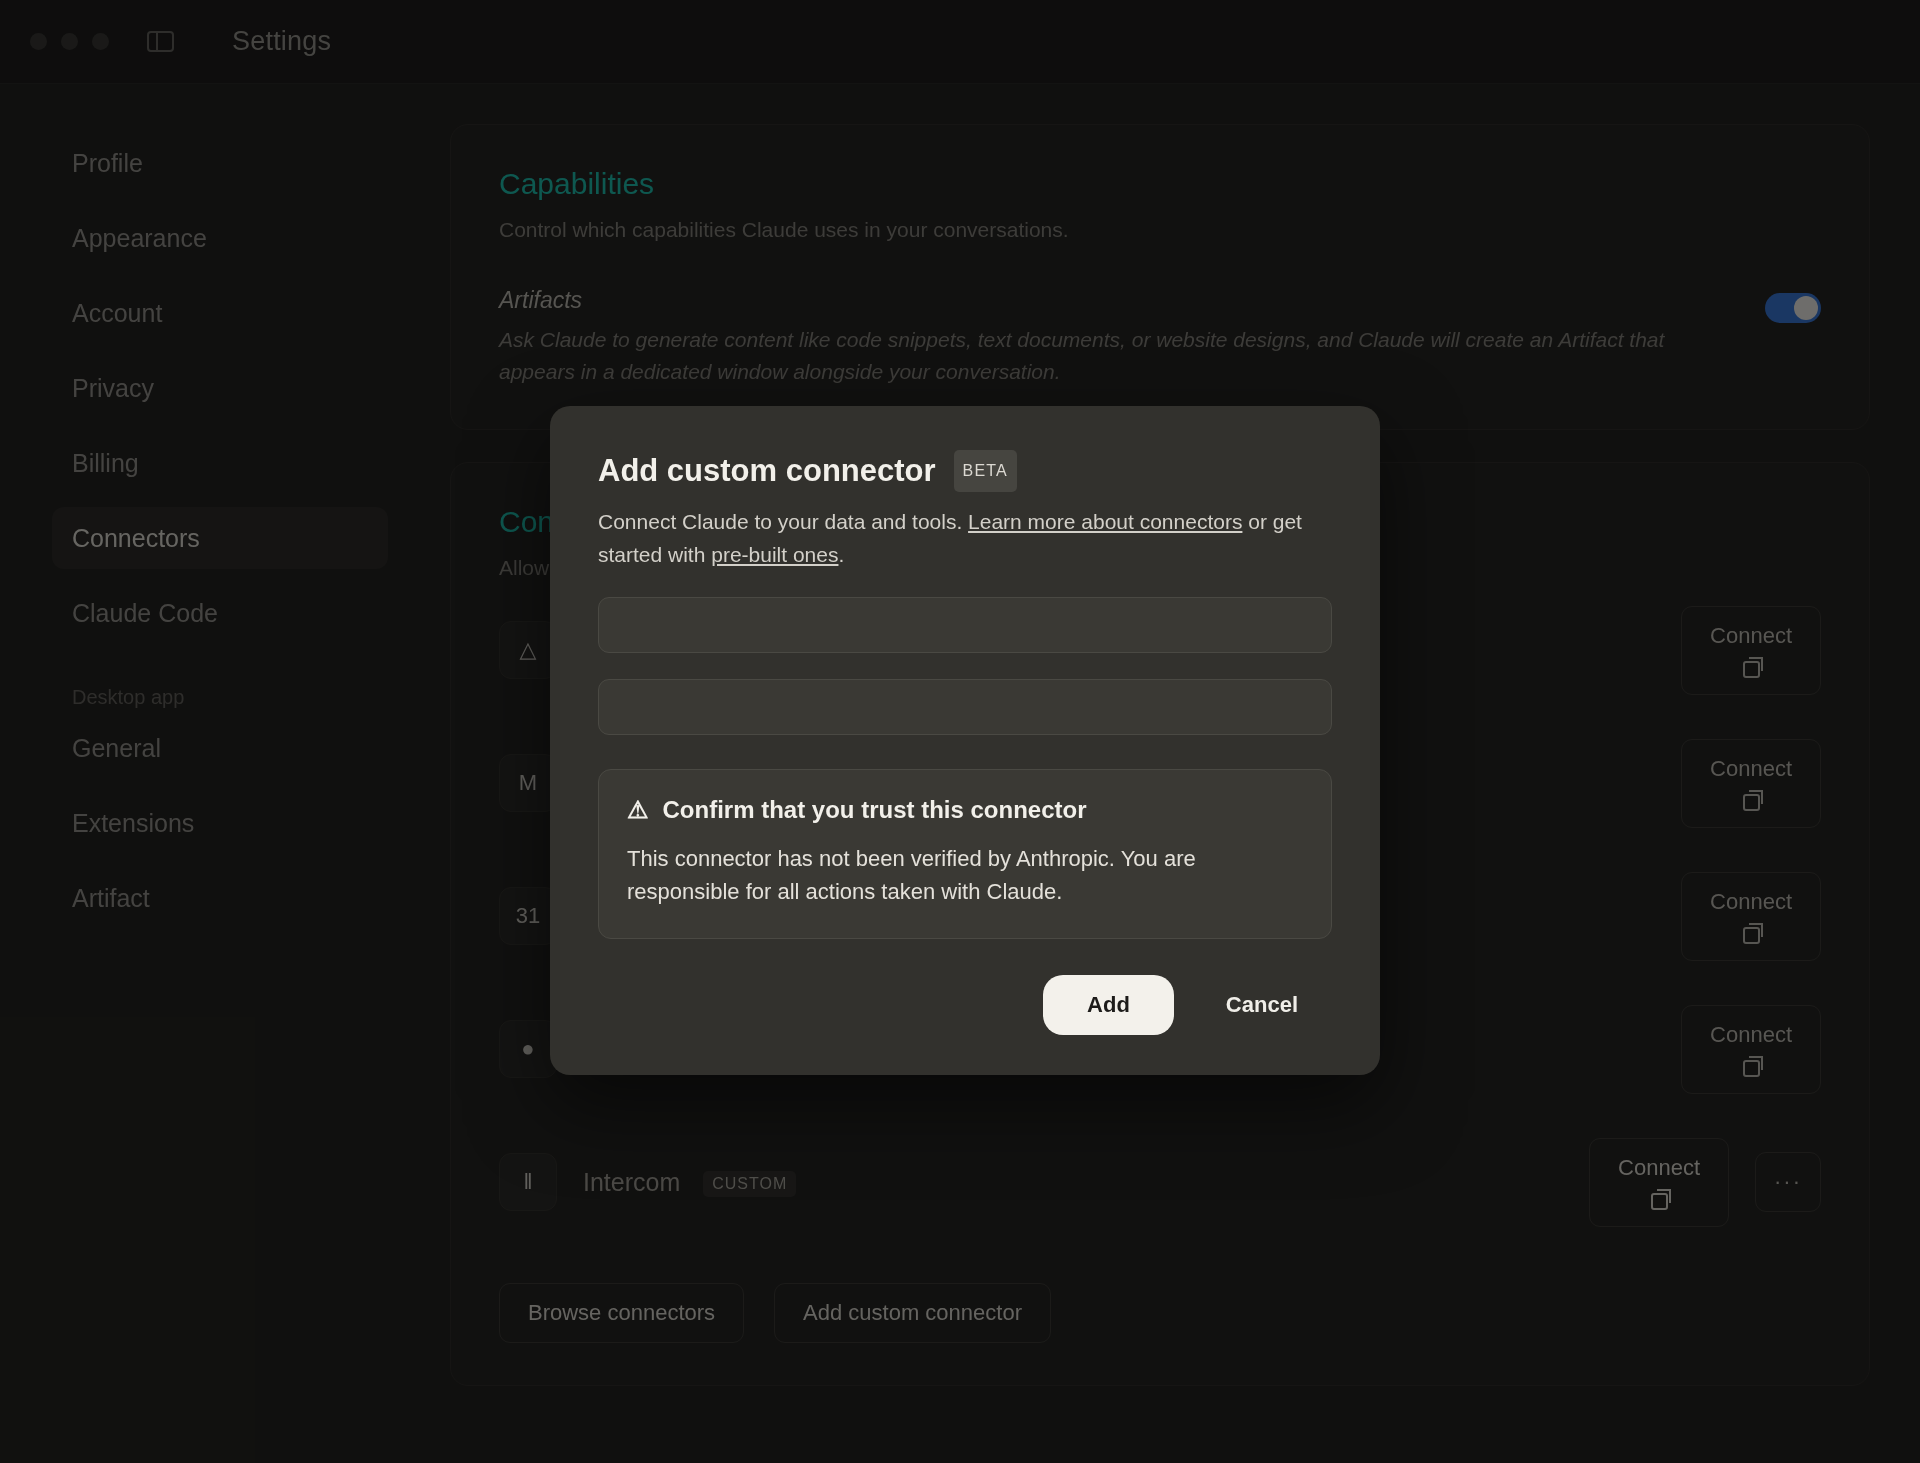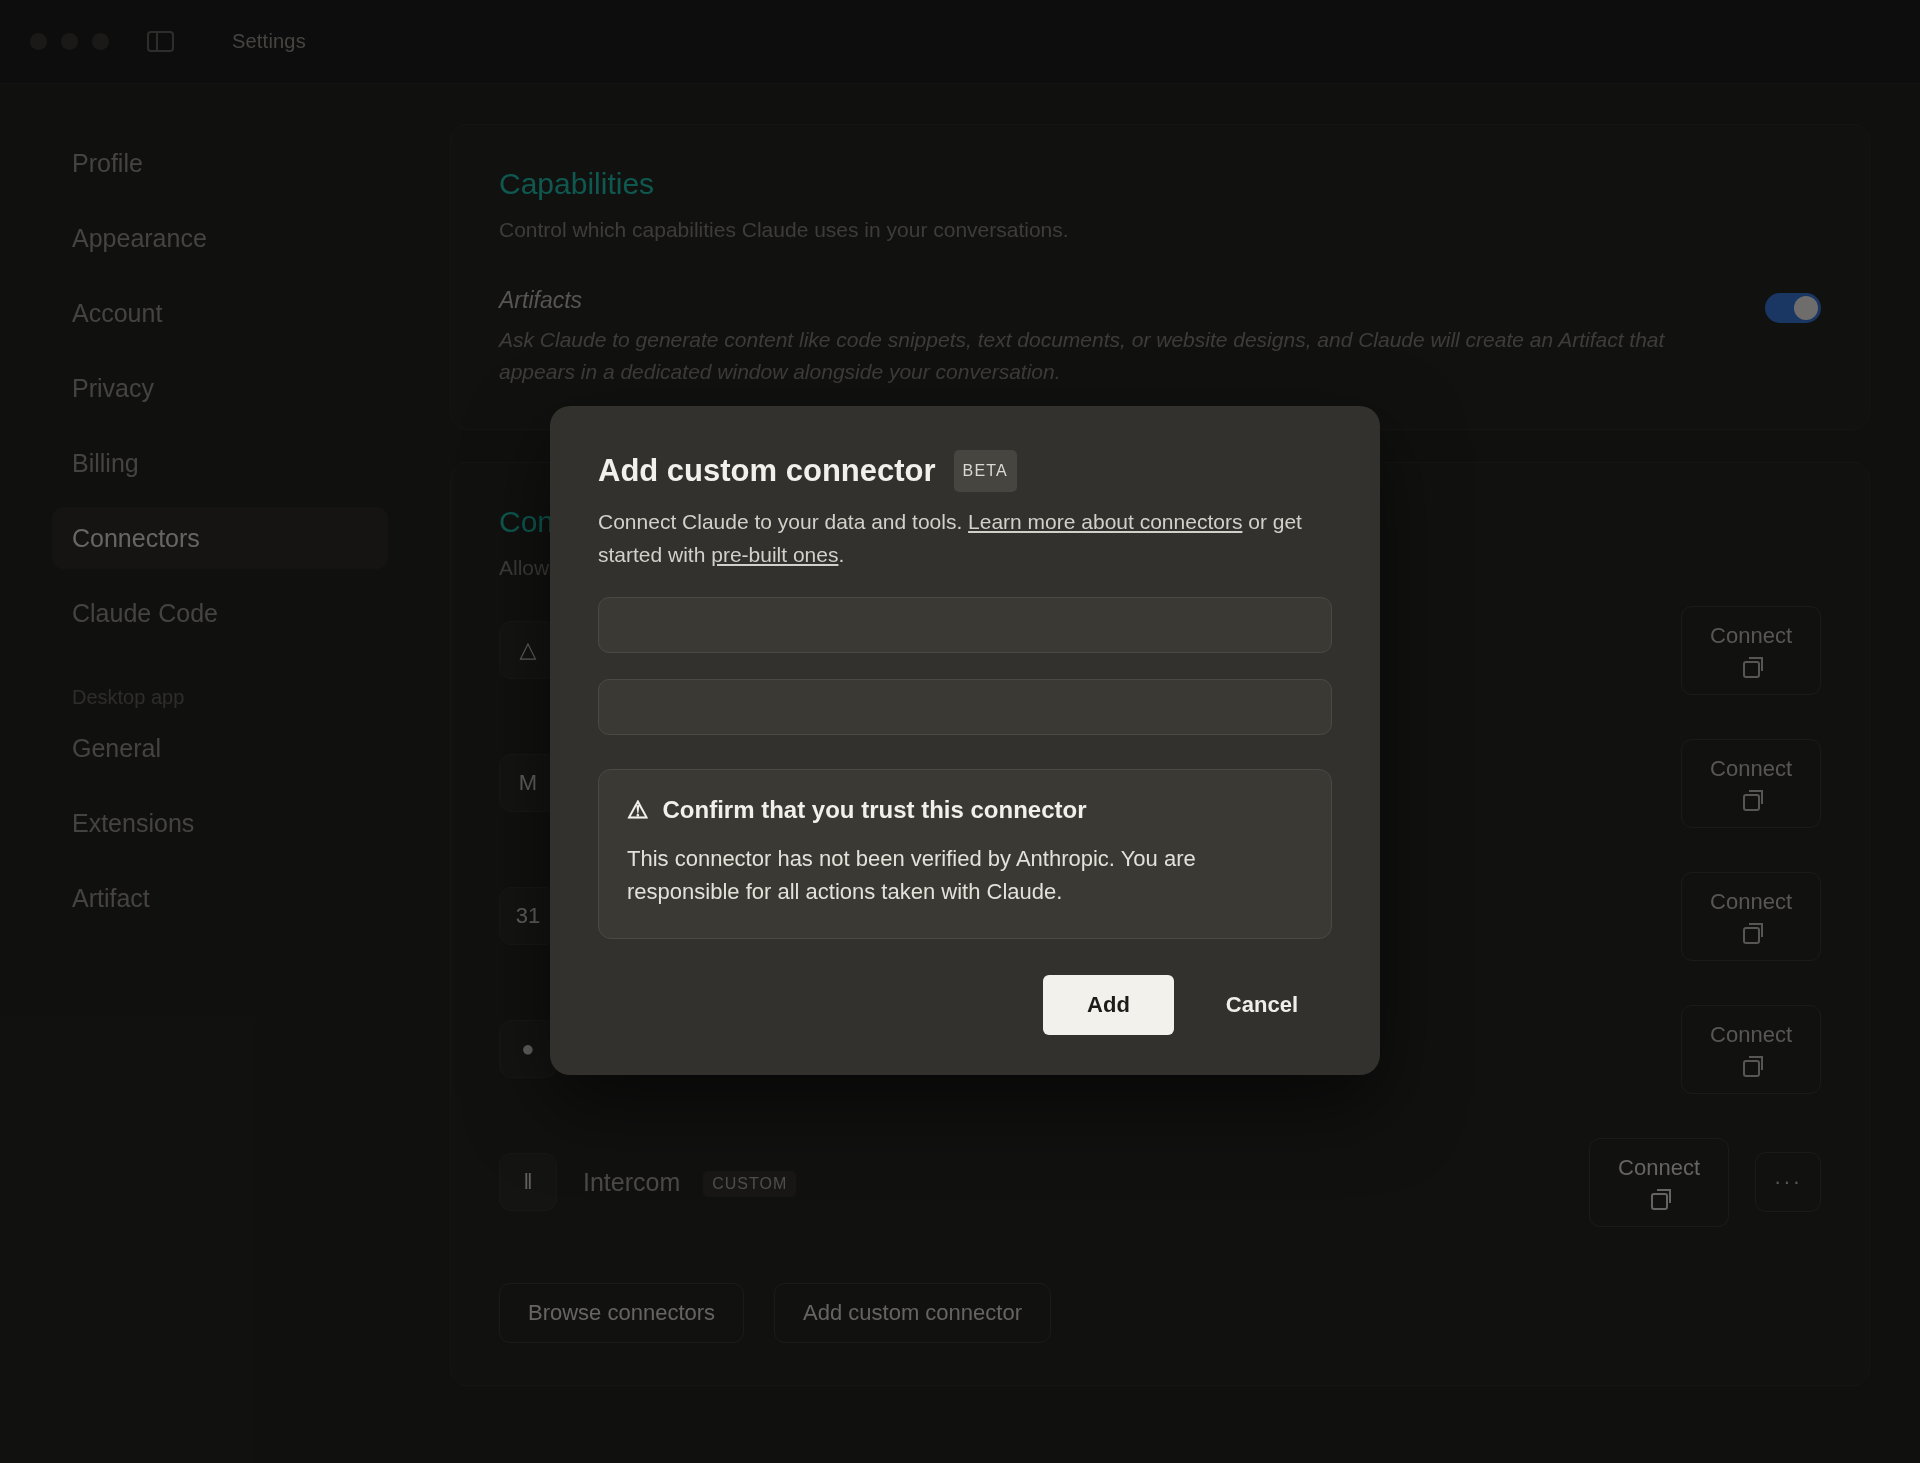--- a/index.html
+++ b/index.html
@@ -31,21 +31,21 @@
     width: 27px; height: 21px;
     border: 2px solid #5b5a56; border-radius: 4px;
     position: relative;
   }
   .panel-icon::after {
     content: ""; position: absolute; left: 7px; top: 0; bottom: 0;
     width: 2px; background: #5b5a56;
   }
   .titlebar .title {
     margin-left: 58px;
-    font-size: 20px; color: #8e8c86; letter-spacing: .2px;
+    font-size: 27px; color: #8e8c86; letter-spacing: .2px;
   }
 
   
   .sidebar {
     position: absolute; top: 84px; left: 0;
     width: 440px; height: 1379px;
     padding: 48px 0 0 0;
   }
   .nav-item {
     height: 62px; margin: 0 52px 13px 52px;
@@ -189,21 +189,21 @@
   }
   .warn-body {
     margin-top: 18px;
     font-size: 22px; line-height: 1.5; color: #e4e1da;
   }
   .modal-actions {
     margin-top: 36px; display: flex; justify-content: flex-end; gap: 18px;
   }
   .btn-primary {
     background: #f3f1eb; color: #1d1c1a;
-    border: none; border-radius: 6px;
+    border: none; border-radius: 20px;
     font-size: 22px; font-weight: bold;
     padding: 17px 44px; cursor: pointer;
     font-family: "Liberation Sans", sans-serif;
   }
   .btn-ghost {
     background: transparent; color: #f0eee8;
     border: none; border-radius: 11px;
     font-size: 22px; font-weight: bold;
     padding: 17px 34px; cursor: pointer;
     font-family: "Liberation Sans", sans-serif;

